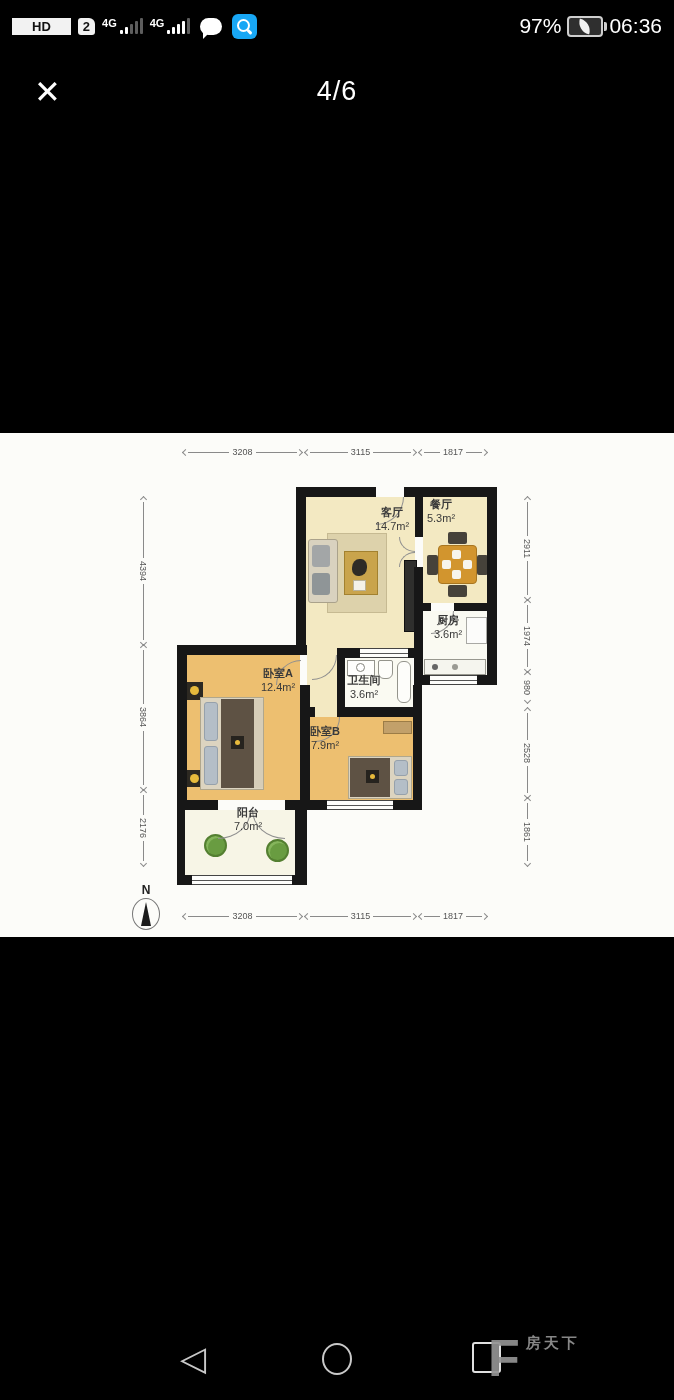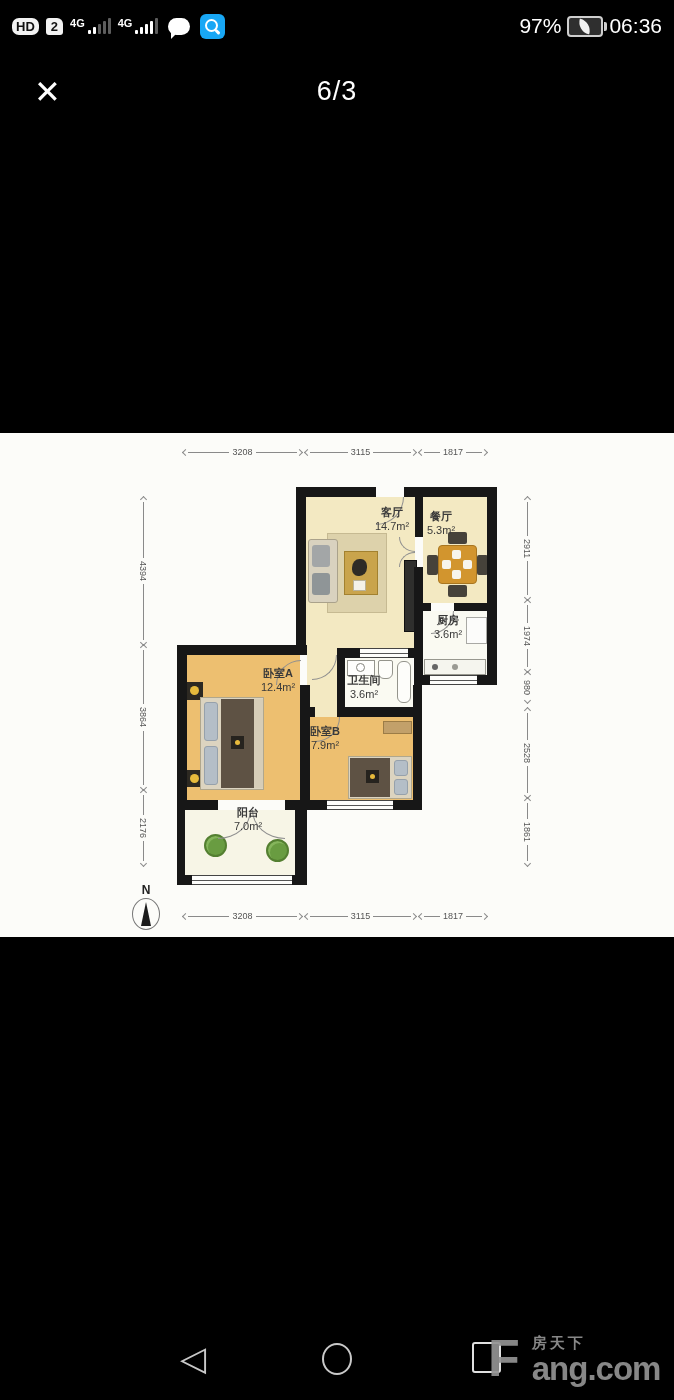--- a/index.html
+++ b/index.html
@@ -6,21 +6,21 @@
   body{width:674px;height:1400px;position:relative;overflow:hidden;
        font-family:"Liberation Sans",sans-serif;-webkit-font-smoothing:antialiased;}
 
   
   .status-bar{position:absolute;top:0;left:0;width:674px;height:52px;
     display:flex;align-items:center;justify-content:space-between;
     padding:0 12px;box-sizing:border-box;color:#fff;}
   .sb-left{display:flex;align-items:center;gap:7px;}
   .sb-right{display:flex;align-items:center;gap:6px;font-size:21px;}
   .badge{background:#f2f2f2;color:#111;font-weight:bold;font-size:13px;
-    border-radius:7px;padding:1px 4px;line-height:15px;}
+    border-radius:0;padding:1px 20px;line-height:15px;}
   .badge.sim{padding:1px 5px;border-radius:3px 6px 3px 3px;}
   .sig{display:inline-flex;align-items:flex-end;gap:2px;}
   .sig-label{font-size:11px;font-weight:bold;line-height:10px;margin-right:1px;transform:translateY(-6px);}
   .bars{display:inline-flex;align-items:flex-end;gap:2px;height:16px;}
   .bars i{display:block;width:3px;background:#fff;border-radius:1px;}
   .bars .h1{height:4px}.bars .h2{height:7px}.bars .h3{height:10px}
   .bars .h4{height:13px}.bars .h5{height:16px}
   .bars i.dim{background:#5d5d5d;}
   .chat{position:relative;display:inline-block;width:22px;height:17px;
     background:#fff;border-radius:9px;margin-left:3px;}
@@ -90,21 +90,21 @@
 
   
   .nav-bar{position:absolute;left:0;top:1328px;width:674px;height:64px;}
   .nav-back{position:absolute;left:180px;top:10px;font-size:34px;color:#c9c9c9;line-height:40px;}
   .nav-home{position:absolute;left:322px;top:15px;width:26px;height:28px;
     border:2.5px solid #c9c9c9;border-radius:50%;}
   .nav-recents{position:absolute;left:472px;top:14px;width:25px;height:27px;
     border:2.5px solid #e0e0e0;border-radius:3px;}
   .watermark{position:absolute;left:488px;top:0px;display:flex;color:#939393;opacity:.92;}
   .watermark .f{font-size:52px;font-weight:bold;line-height:60px;}
-  .watermark .wcol{display:flex;flex-direction:column;margin-left:12px;}
+  .watermark .wcol{display:flex;flex-direction:column;margin-left:6px;}
   .watermark .cn{font-size:15px;font-weight:bold;letter-spacing:3px;line-height:17px;margin-top:6px;}
   .watermark .en{font-size:33px;font-weight:bold;line-height:34px;margin-top:1px;letter-spacing:-1px;}
 </style>
 </head>
 <body>
 
 <div class="status-bar">
   <div class="sb-left">
     <span class="badge">HD</span>
     <span class="badge sim">2</span>
@@ -141,21 +141,21 @@
     <span class="battery">
         <i class="leaf"></i>
         <i class="nub"></i>
       </span>
     <span class="time">06:36</span>
   </div>
 </div>
 
 <div class="viewer-header">
   <span class="close-btn">✕</span>
-  <span class="page-ind">6/3</span>
+  <span class="page-ind">4/6</span>
 </div>
 
 <div class="plan">
 
   <div class="fl cream" style="left:306px;top:64px;width:109px;height:151px;"></div>
   <div class="fl cream" style="left:307px;top:215px;width:30px;height:69px;"></div>
   <div class="fl cream" style="left:423px;top:64px;width:64px;height:106px;"></div>
   <div class="fl whitefl" style="left:423px;top:178px;width:64px;height:64px;"></div>
   <div class="fl wood" style="left:187px;top:222px;width:113px;height:145px;"></div>
   <div class="fl whitefl" style="left:345px;top:225px;width:68px;height:49px;"></div>
@@ -250,21 +250,21 @@
 
   <div class="win" style="left:360px;top:215px;width:48px;height:10px;"></div>
   <div class="win" style="left:430px;top:242px;width:47px;height:10px;"></div>
   <div class="win" style="left:327px;top:367px;width:66px;height:10px;"></div>
   <div class="win" style="left:192px;top:442px;width:100px;height:10px;"></div>
 
   <div class="rlabel" style="left:352px;top:72px;">
     <span>客厅</span>
     <span class="area">14.7m²</span>
   </div>
-  <div class="rlabel" style="left:401px;top:76px;">
+  <div class="rlabel" style="left:401px;top:64px;">
     <span>餐厅</span>
     <span class="area">5.3m²</span>
   </div>
   <div class="rlabel" style="left:408px;top:180px;">
     <span>厨房</span>
     <span class="area">3.6m²</span>
   </div>
   <div class="rlabel" style="left:238px;top:233px;">
     <span>卧室A</span>
     <span class="area">12.4m²</span>
@@ -391,16 +391,15 @@
 </div>
 
 <div class="nav-bar">
   <span class="nav-back">◁</span>
   <span class="nav-home"></span>
   <span class="nav-recents"></span>
   <div class="watermark">
     <span class="f">F</span>
     <span class="wcol">
       <span class="cn">房天下</span>
-      <span class="en">ang.com</span>
     </span>
   </div>
 </div>
 
 </body></html>

